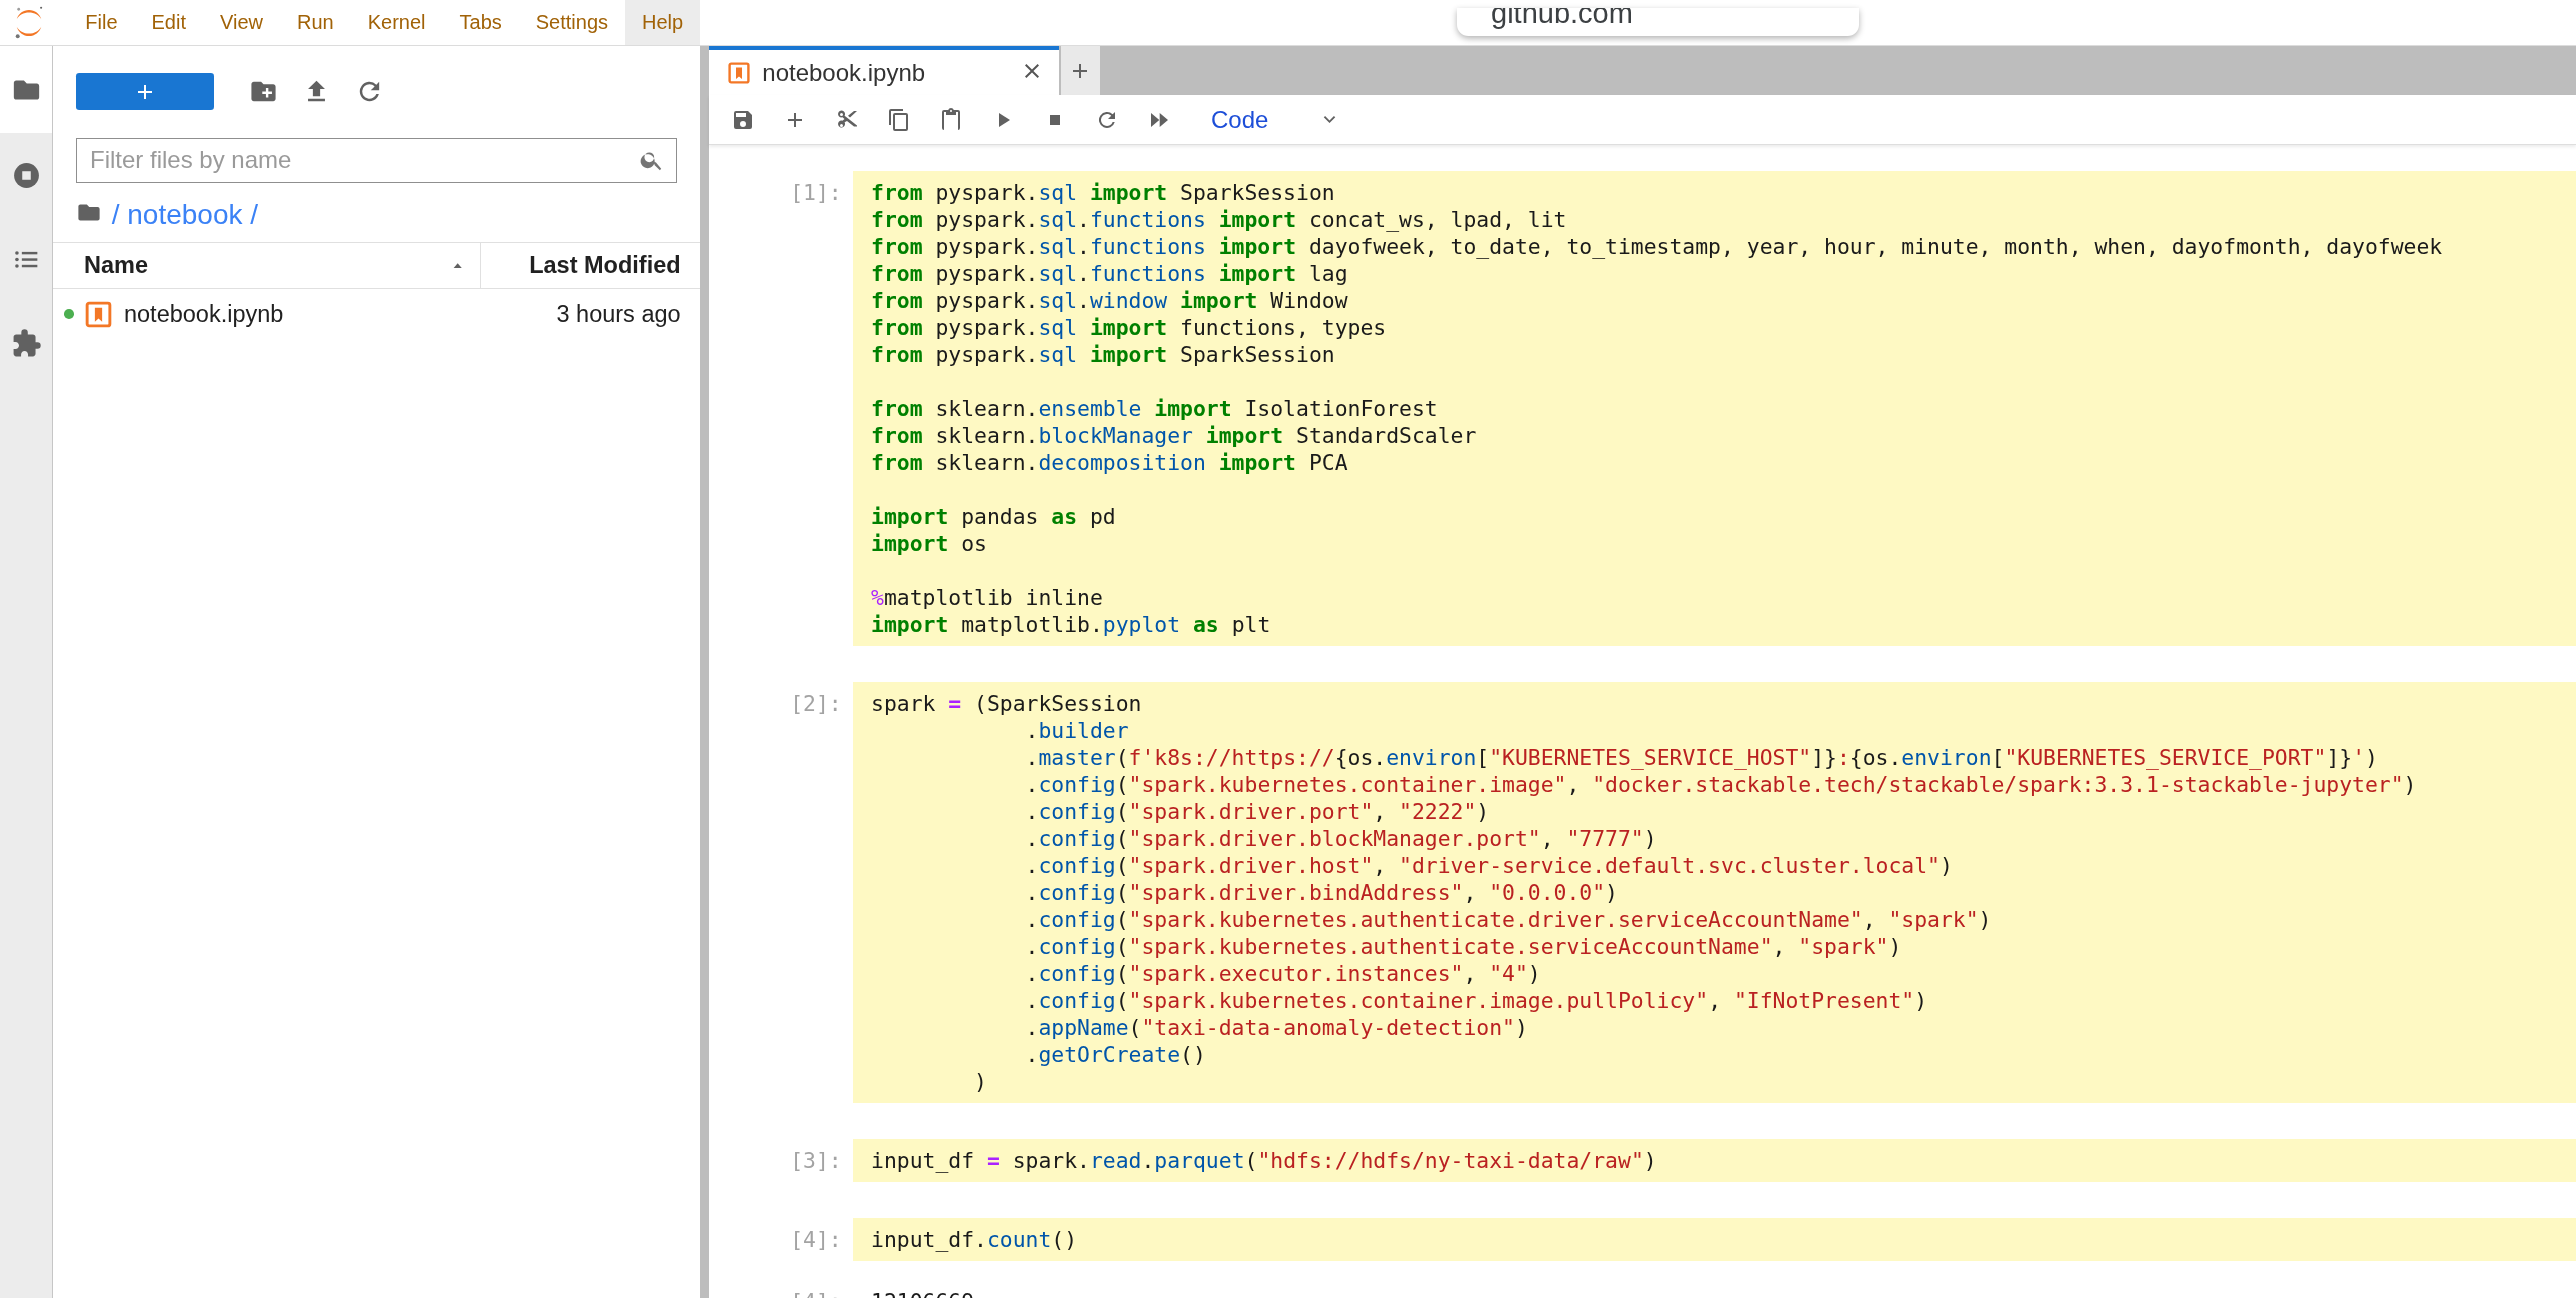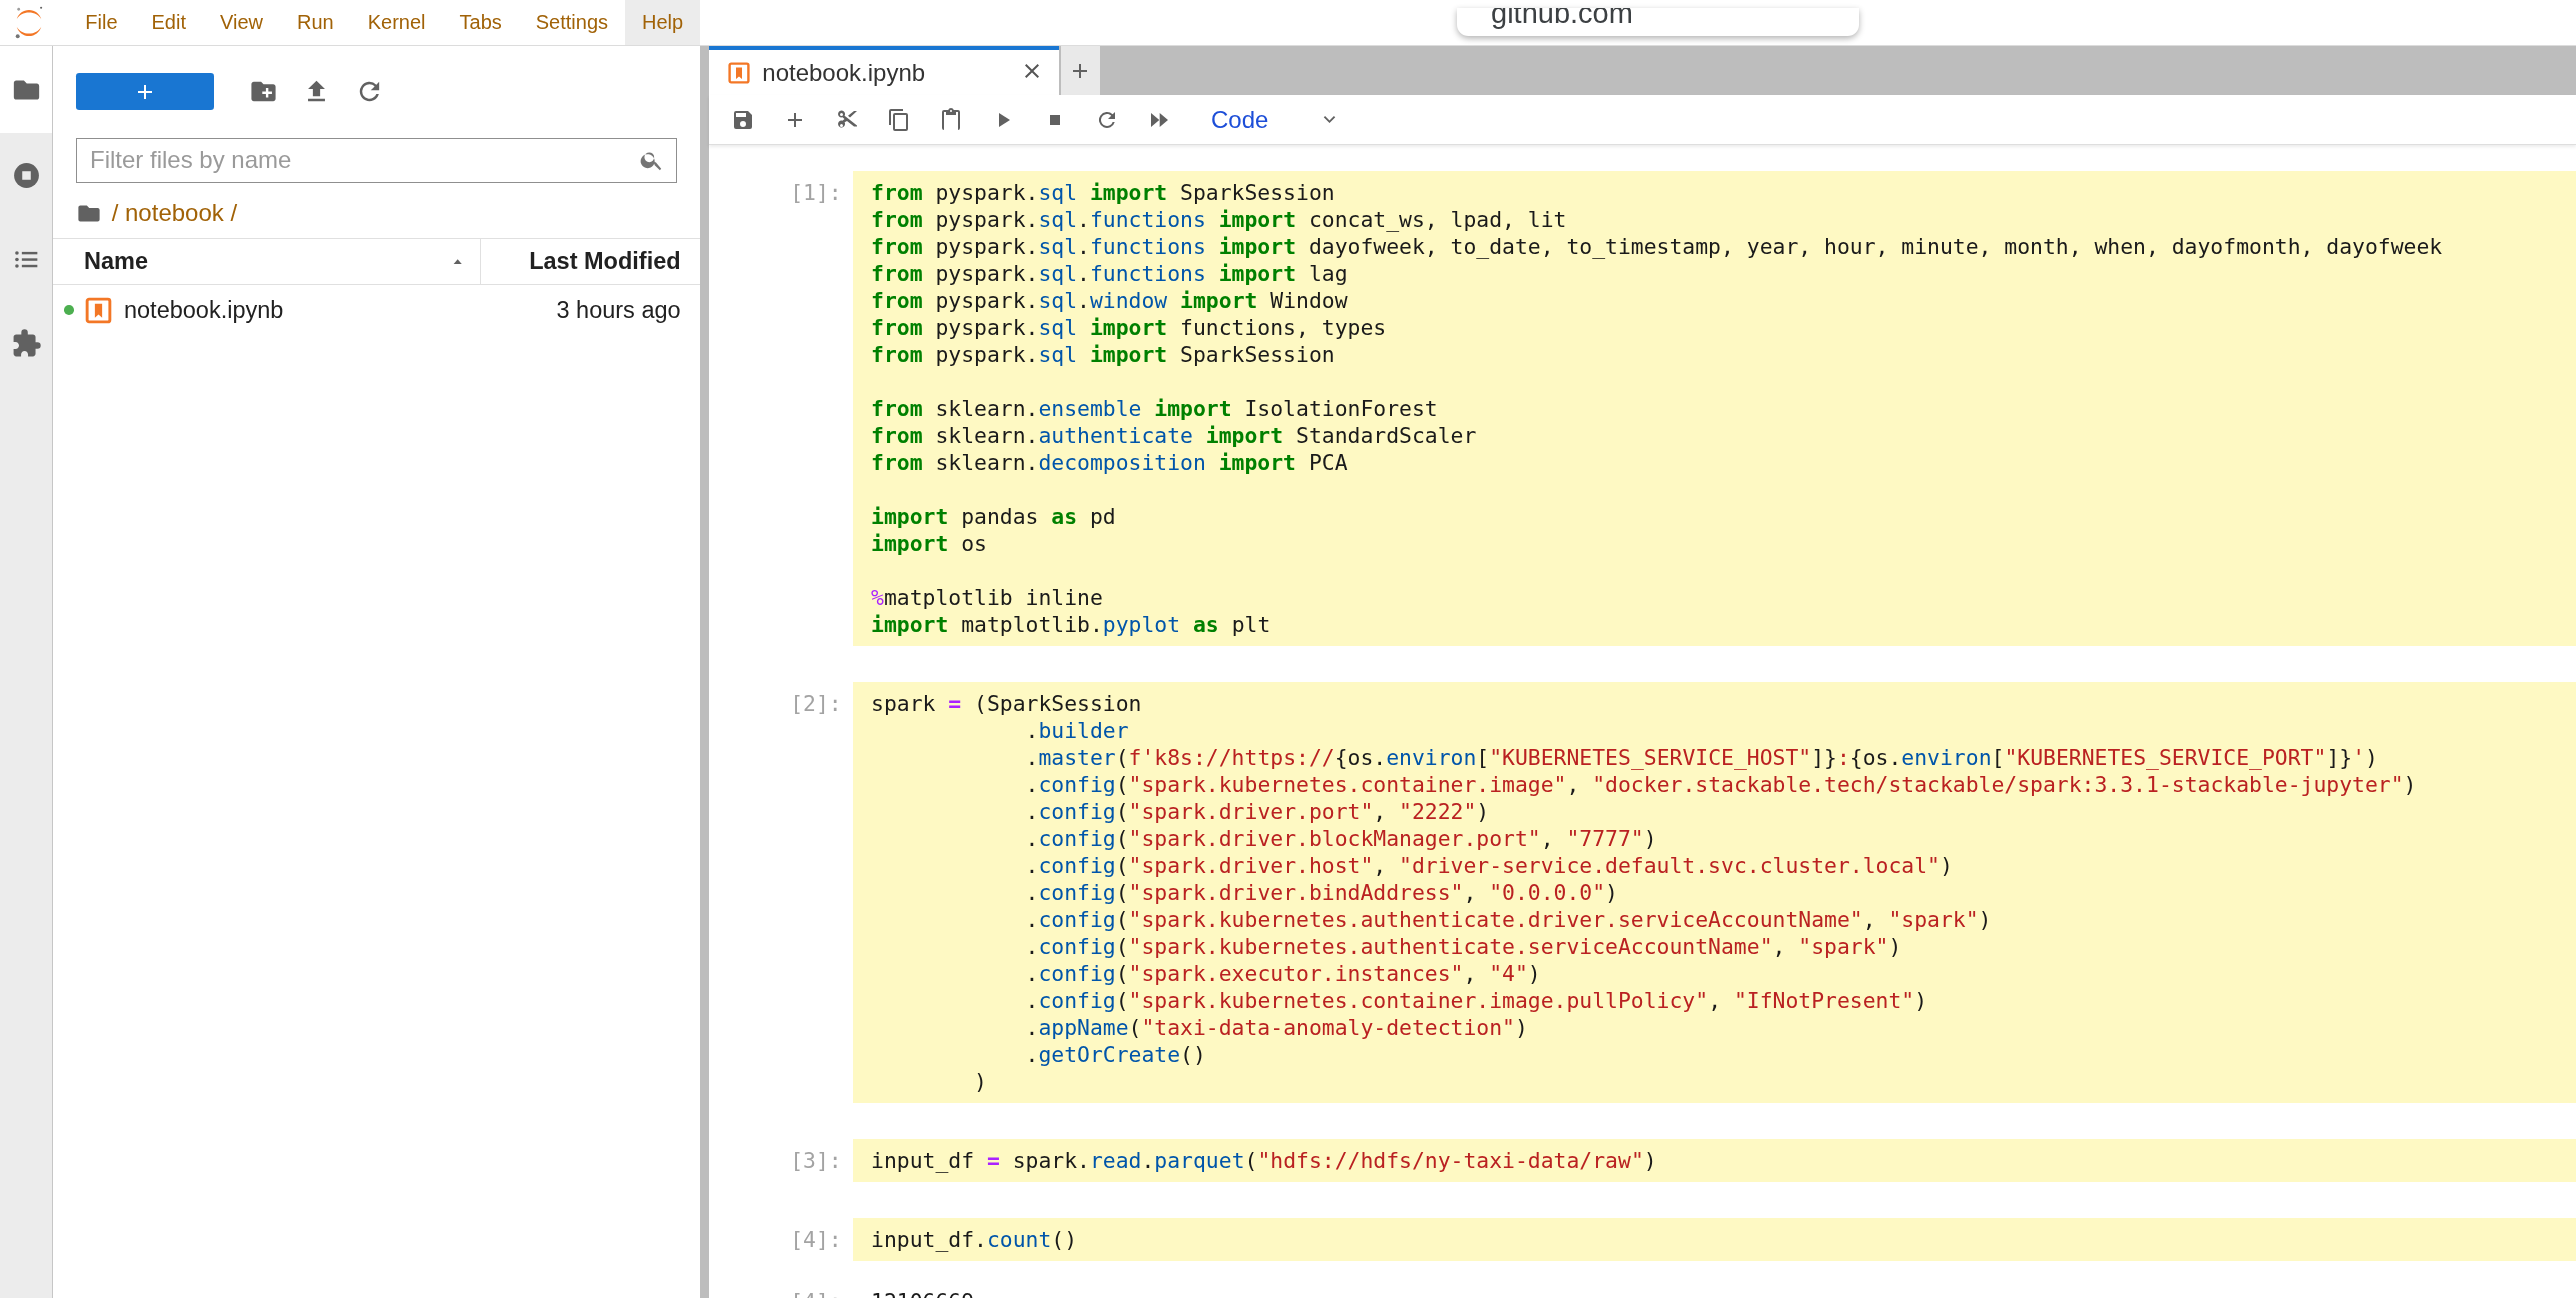--- a/index.html
+++ b/index.html
@@ -30,21 +30,21 @@
                 color:#fff;display:flex;align-items:center;justify-content:center;margin-right:23px;}
   #new-launcher svg{width:24px;height:24px;fill:#fff;}
   .fb-ticon{width:53px;display:flex;justify-content:center;}
   .fb-ticon svg{width:29px;height:29px;fill:#616161;}
   #fb-filter{margin:19.4px 23px 0 23px;height:45px;border:1.6px solid #8f8f8f;display:flex;align-items:center;
              background:#fff;box-sizing:border-box;}
   #fb-filter input{flex:1;border:none;outline:none;font-size:24px;padding:0 0 0 13px;color:#333;
                    font-family:"Liberation Sans",sans-serif;background:transparent;}
   #fb-filter input::placeholder{color:#9a9a9a;}
   #fb-filter svg{width:26px;height:26px;fill:#757575;margin-right:11.3px;}
-  #fb-crumbs{display:flex;align-items:center;padding:16px 0 11.3px 23px;font-size:24px;color:#a16207;}
+  #fb-crumbs{display:flex;align-items:flex-start;padding:16px 0 11.3px 23px;font-size:28px;color:#3b82f6;}
   #fb-crumbs svg{width:26px;height:26px;fill:#616161;margin-right:9.7px;}
   #fb-header{display:flex;border-top:0.8px solid #e0e0e0;border-bottom:1.6px solid #e0e0e0;height:45px;
              align-items:center;font-size:23.5px;font-weight:bold;color:#212121;}
   #col-name{flex:1;padding-left:31px;display:flex;align-items:center;}
   #col-name svg{width:19.4px;height:19.4px;fill:#616161;margin-left:auto;margin-right:13px;}
   #col-mod{width:220px;border-left:1.6px solid #e0e0e0;text-align:right;padding-right:19.4px;height:100%;
            display:flex;align-items:center;justify-content:flex-end;box-sizing:border-box;}
   .fb-row{display:flex;align-items:center;height:50px;font-size:23.5px;color:#212121;}
   .run-dot{width:9.7px;height:9.7px;border-radius:50%;background:#4caf50;margin:0 9.7px 0 11.3px;flex:0 0 auto;}
   .fb-row .nbicon{width:29px;height:29px;margin-right:11.3px;flex:0 0 auto;}
@@ -293,21 +293,21 @@
             <div class="editor">
               <div class="line"><span class="tk-k">from</span><span class="tk-t"> pyspark.</span><span class="tk-p">sql</span><span class="tk-k"> import</span><span class="tk-t"> SparkSession</span></div>
               <div class="line"><span class="tk-k">from</span><span class="tk-t"> pyspark.</span><span class="tk-p">sql</span><span class="tk-t">.</span><span class="tk-p">functions</span><span class="tk-k"> import</span><span class="tk-t"> concat_ws, lpad, lit</span></div>
               <div class="line"><span class="tk-k">from</span><span class="tk-t"> pyspark.</span><span class="tk-p">sql</span><span class="tk-t">.</span><span class="tk-p">functions</span><span class="tk-k"> import</span><span class="tk-t"> dayofweek, to_date, to_timestamp, year, hour, minute, month, when, dayofmonth, dayofweek</span></div>
               <div class="line"><span class="tk-k">from</span><span class="tk-t"> pyspark.</span><span class="tk-p">sql</span><span class="tk-t">.</span><span class="tk-p">functions</span><span class="tk-k"> import</span><span class="tk-t"> lag</span></div>
               <div class="line"><span class="tk-k">from</span><span class="tk-t"> pyspark.</span><span class="tk-p">sql</span><span class="tk-t">.</span><span class="tk-p">window</span><span class="tk-k"> import</span><span class="tk-t"> Window</span></div>
               <div class="line"><span class="tk-k">from</span><span class="tk-t"> pyspark.</span><span class="tk-p">sql</span><span class="tk-k"> import</span><span class="tk-t"> functions, types</span></div>
               <div class="line"><span class="tk-k">from</span><span class="tk-t"> pyspark.</span><span class="tk-p">sql</span><span class="tk-k"> import</span><span class="tk-t"> SparkSession</span></div>
               <div class="line"></div>
               <div class="line"><span class="tk-k">from</span><span class="tk-t"> sklearn.</span><span class="tk-p">ensemble</span><span class="tk-k"> import</span><span class="tk-t"> IsolationForest</span></div>
-              <div class="line"><span class="tk-k">from</span><span class="tk-t"> sklearn.</span><span class="tk-p">authenticate</span><span class="tk-k"> import</span><span class="tk-t"> StandardScaler</span></div>
+              <div class="line"><span class="tk-k">from</span><span class="tk-t"> sklearn.</span><span class="tk-p">blockManager</span><span class="tk-k"> import</span><span class="tk-t"> StandardScaler</span></div>
               <div class="line"><span class="tk-k">from</span><span class="tk-t"> sklearn.</span><span class="tk-p">decomposition</span><span class="tk-k"> import</span><span class="tk-t"> PCA</span></div>
               <div class="line"></div>
               <div class="line"><span class="tk-k">import</span><span class="tk-t"> pandas </span><span class="tk-k">as</span><span class="tk-t"> pd</span></div>
               <div class="line"><span class="tk-k">import</span><span class="tk-t"> os</span></div>
               <div class="line"></div>
               <div class="line"><span class="tk-m">%</span><span class="tk-t">matplotlib inline</span></div>
               <div class="line"><span class="tk-k">import</span><span class="tk-t"> matplotlib.</span><span class="tk-p">pyplot</span><span class="tk-k"> as</span><span class="tk-t"> plt</span></div>
             </div>
           </div>
           <div class="cell code">

